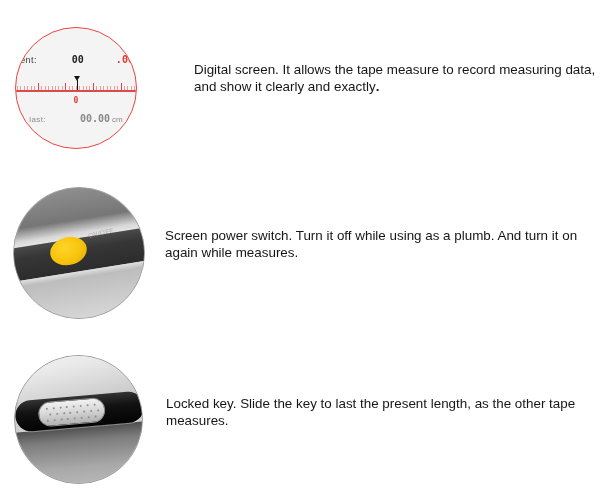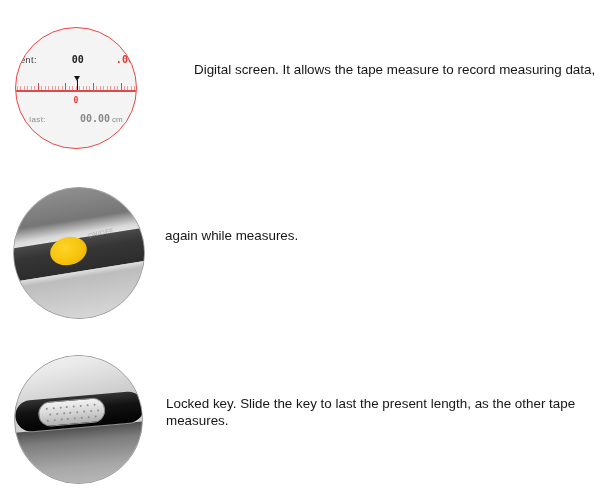--- a/index.html
+++ b/index.html
@@ -142,32 +142,34 @@
       </div>
     <div class="zero-label">0</div>
     <div class="last-row">
       <span class="lbl">last:</span>
       <span class="digits">00.00</span>
       <span class="unit">cm</span>
     </div>
   </div>
   <p class="desc" id="desc-1">
     <span style="display:block">Digital screen. It allows the tape measure to record measuring data,</span>
+    <span style="display:block"><span>and show it clearly and exactly</span><span class="bold-suffix">.</span></span>
   </p>
 
   <div class="circle" id="switch-circle">
     <div class="m2-rot">
       <div class="m2-top"></div>
       <div class="m2-band"></div>
       <div class="m2-bottom"></div>
     </div>
     <div class="yellow-btn"></div>
     <div class="onoff">ON/OFF</div>
   </div>
   <p class="desc" id="desc-2">
+    <span style="display:block">Screen power switch. Turn it off while using as a plumb. And turn it on</span>
     <span style="display:block">again while measures.</span>
   </p>
 
   <div class="circle" id="lock-circle">
     <div class="m3-rot">
       <div class="m3-top"></div>
       <div class="m3-bottom"></div>
       <div class="m3-slot">
         <div class="m3-pill" id="lock-pill">
             <div class="grip-dot" style="left: 7px; top: 5px;"></div>

